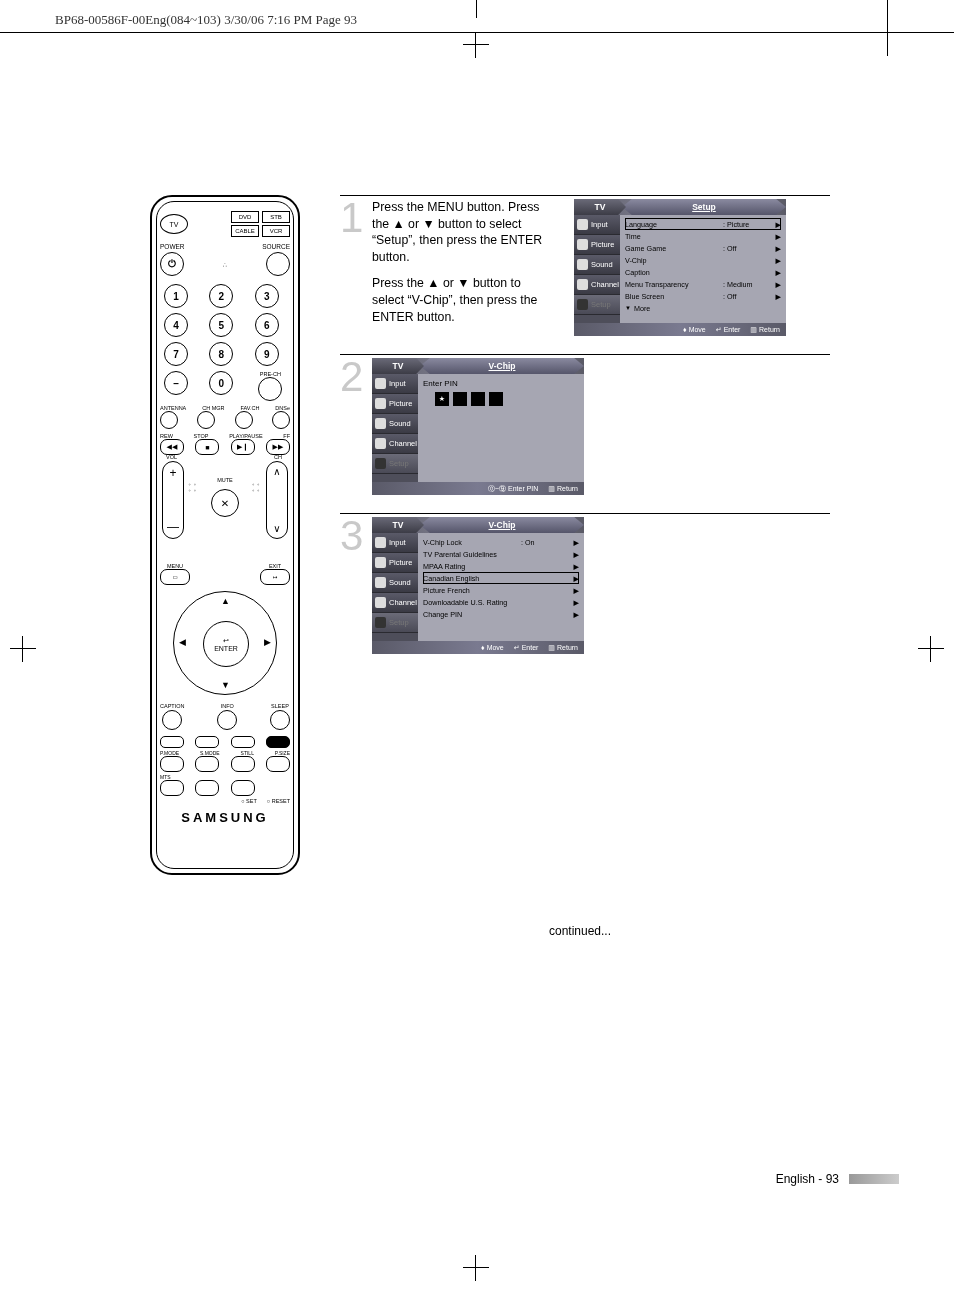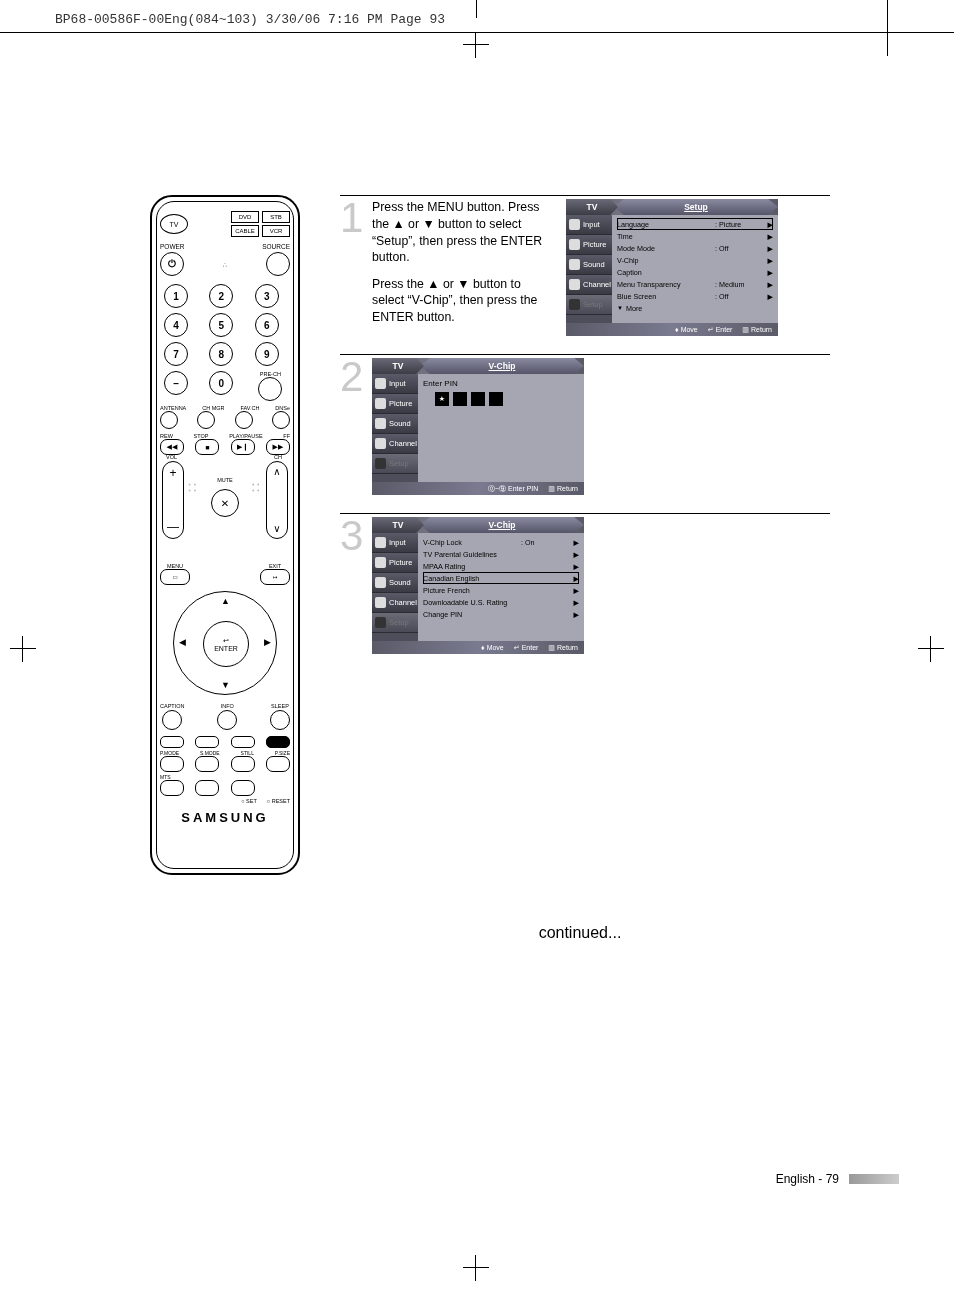--- a/index.html
+++ b/index.html
@@ -9,21 +9,21 @@
     color: #000;
     width: 954px;
     height: 1301px;
     position: relative;
     background: #fff;
   }
   .print-header {
     position: absolute;
     top: 12px;
     left: 55px;
-    font-family: Liberation Mono, monospace;
+    font-family: Liberation Serif, serif;
     font-size: 13px;
     color: #333;
   }
   .top-rule {
     position: absolute;
     top: 32px;
     left: 0;
     width: 954px;
     height: 1px;
     background: #000;
@@ -205,22 +205,22 @@
     font-size: 42px;
     color: #c9c9c9;
     line-height: 0.9;
     font-weight: 300;
     width: 24px;
     flex-shrink: 0;
   }
   .step-body {
     flex: 1;
     display: flex;
-    gap: 16px;
-    align-items: center;
+    gap: 24px;
+    align-items: flex-start;
   }
   .step-text {
     font-size: 12.3px;
     line-height: 1.35;
     width: 178px;
     flex-shrink: 0;
   }
   .step-text p { margin: 0 0 10px 0; }
   .osd {
     width: 212px;
@@ -302,21 +302,21 @@
   }
   .pin-box {
     width: 14px; height: 14px; background: #000; display:flex;align-items:center;justify-content:center;
   }
   .pin-box.first::after { content:"★"; color:#fff; font-size:7px; }
   .enter-pin-label {
     font-size: 8px; color:#000; margin-top:2px;
   }
   .continued {
     margin-top: 270px;
-    font-size: 16px;
+    font-size: 12px;
     text-align: center;
     width: 480px;
   }
   .footer {
     position: absolute;
     bottom: 115px;
     right: 55px;
     font-size: 12px;
     display: flex;
     align-items: center;
@@ -546,21 +546,21 @@
                     <span class="lab">Language</span>
                     <span class="val">: Picture</span>
                     <span class="arr">▶</span>
                   </div>
                 <div class="osd-row">
                     <span class="lab">Time</span>
                     <span class="val"></span>
                     <span class="arr">▶</span>
                   </div>
                 <div class="osd-row">
-                    <span class="lab">Mode Mode</span>
+                    <span class="lab">Game Game</span>
                     <span class="val">: Off</span>
                     <span class="arr">▶</span>
                   </div>
                 <div class="osd-row">
                     <span class="lab">V-Chip</span>
                     <span class="val"></span>
                     <span class="arr">▶</span>
                   </div>
                 <div class="osd-row">
                     <span class="lab">Caption</span>
@@ -718,15 +718,15 @@
         </div>
       </div>
 
       <div class="continued">continued...</div>
 
     </div>
   </div>
 </div>
 
 <div class="footer">
-  <span>English - 79</span>
+  <span>English - 93</span>
   <div class="foot-bar"></div>
 </div>
 
 </body></html>

